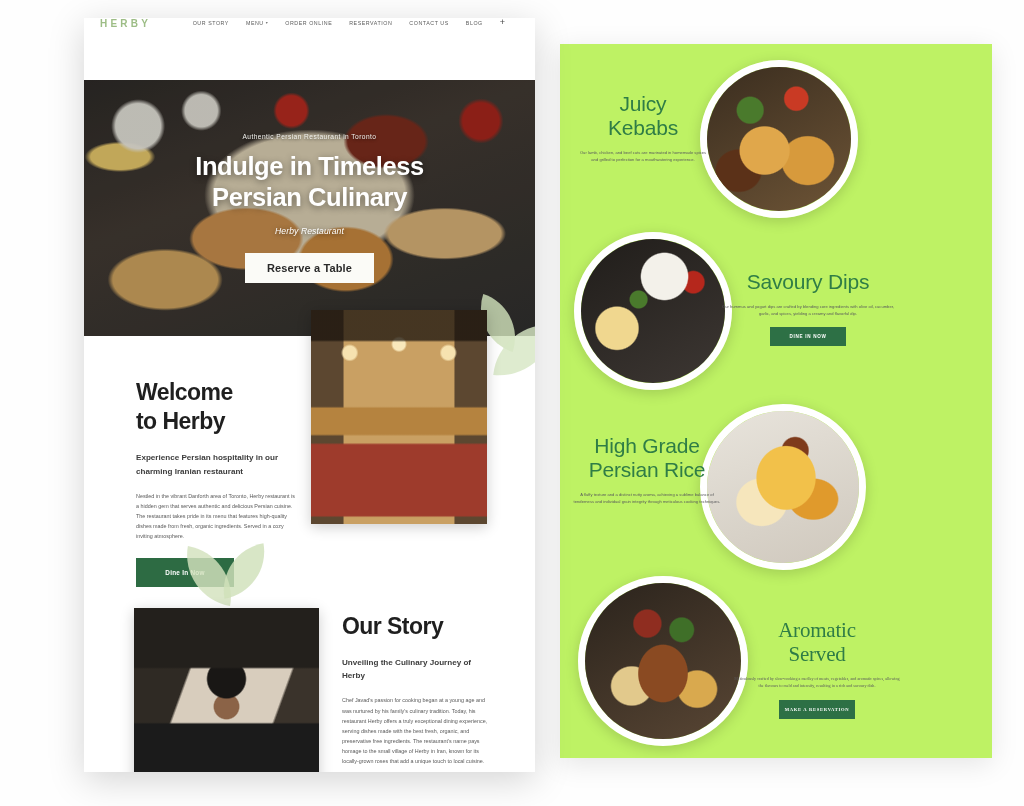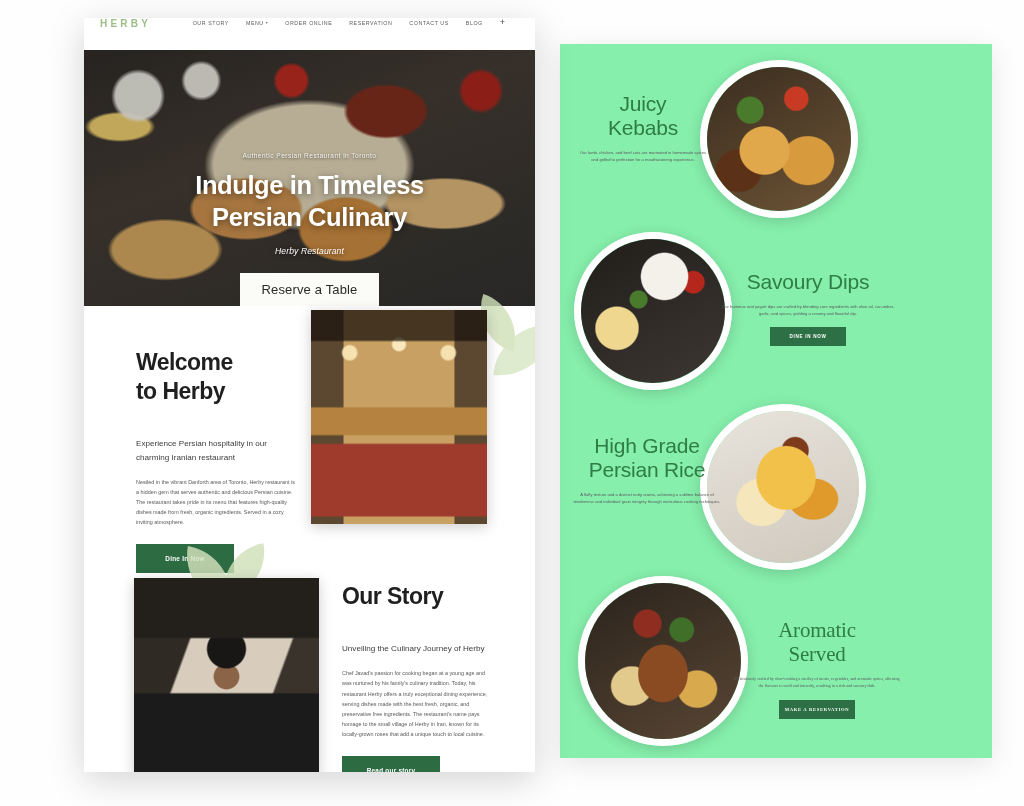--- a/index.html
+++ b/index.html
@@ -8,21 +8,21 @@
     background: #ffffff;
     font-family: "Liberation Sans", sans-serif;
     overflow: hidden;
   }
   .canvas { position: relative; width: 1024px; height: 806px; background: #fefefe; }
 
   
   .right-panel {
     position: absolute; left: 560px; top: 44px;
     width: 432px; height: 714px;
-    background: #86efac;
+    background: #bef264;
     box-shadow: 0 6px 26px rgba(0,0,0,0.10);
     overflow: hidden;
   }
   .menu-block { position: absolute; width: 100%; }
   .circle-img {
     position: absolute; border-radius: 50%;
     border: 7px solid #ffffff;
     box-shadow: 0 3px 14px rgba(0,0,0,0.16);
     overflow: hidden;
   }
@@ -68,21 +68,21 @@
     color: #5b5b5b; font-size: 5.3px; letter-spacing: 0.55px;
     white-space: nowrap; display: flex; align-items: center; gap: 2px;
   }
   .caret { font-size: 4px; color: #777; }
   .nav-plus { color: #4a4a4a; font-size: 9px; line-height: 1; }
 
   
   .hero {
     position: relative; height: 256px; overflow: hidden;
     display: flex; flex-direction: column;
-    align-items: center; justify-content: flex-end;
+    align-items: center; justify-content: center; margin-top: 30px;
   }
   .hero-photo { position: absolute; inset: 0; }
   .hero-shade { position: absolute; inset: 0; background: rgba(0,0,0,0.17); }
   .hero-inner { position: relative; text-align: center; z-index: 3; }
   .hero-eyebrow {
     color: #f2f2ee; font-size: 6.6px; letter-spacing: 0.45px;
     text-shadow: 0 1px 3px rgba(0,0,0,0.6);
   }
   .hero-title {
     color: #ffffff; font-size: 25.5px; line-height: 1.23; font-weight: 700;
@@ -90,34 +90,35 @@
     text-shadow: 0 2px 7px rgba(0,0,0,0.45);
   }
   .hero-sub {
     color: #ffffff; font-size: 8.6px; font-style: italic; font-weight: 400;
     margin-top: 13px; letter-spacing: 0.1px;
     text-shadow: 0 1px 5px rgba(0,0,0,0.55);
   }
   .hero-btn {
     display: inline-block; margin-top: 17px;
     background: #fbfbf7; color: #2a2a2a;
-    font-size: 13px; font-weight: 400; letter-spacing: 0.15px;
+    font-size: 11px; font-weight: 700; letter-spacing: 0.15px;
     padding: 9px 22px;
   }
 
   
   .welcome { position: relative; padding: 40px 0 0 0; height: 244px; }
   .welcome-text { position: absolute; left: 52px; top: 42px; width: 162px; }
   .sec-title {
     color: #1f1f1f; font-size: 23px; line-height: 1.27;
     font-weight: 700; letter-spacing: -0.55px;
   }
   .sec-lead {
     color: #3c3c3c; font-size: 8.1px; line-height: 1.62;
-    margin-top: 31px;
+    margin-top: 15px;
+    font-weight: bold;
   }
   .sec-body {
     color: #5a5a5a; font-size: 5.4px; line-height: 1.88;
     margin-top: 13px;
   }
   .green-btn {
     display: inline-block; background: #2d6b43; color: #ffffff;
     font-size: 6.4px; font-weight: 700; letter-spacing: 0.25px;
     text-align: center; padding: 11px 0; width: 98px; margin-top: 17px;
   }

